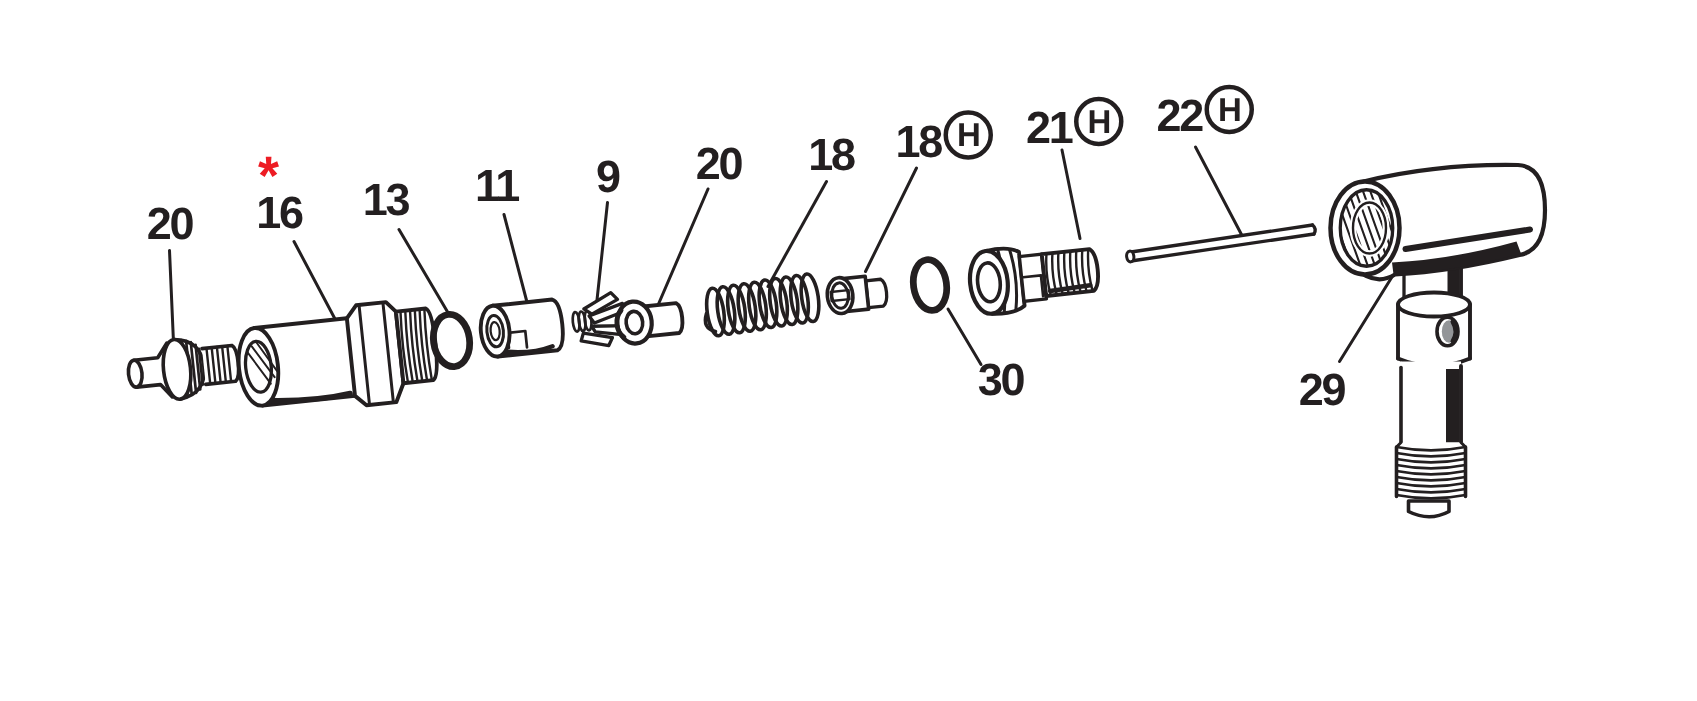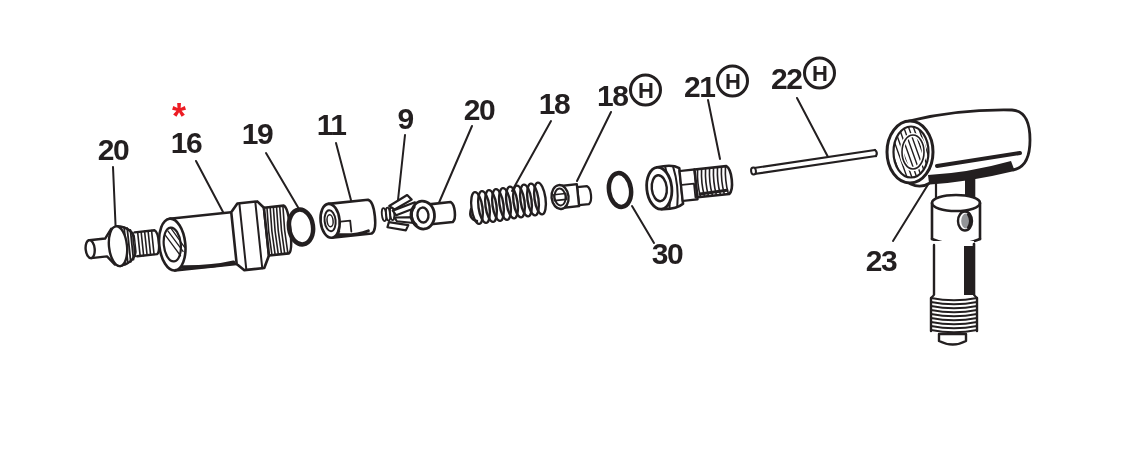--- a/index.html
+++ b/index.html
@@ -209,21 +209,21 @@
 
   <div class="star" style="left:179px;top:117px">*</div>
 
   <div class="callout" style="left:113px;top:150px">
     <span>20</span>
   </div>
   <div class="callout" style="left:186px;top:143px">
     <span>16</span>
   </div>
   <div class="callout" style="left:257px;top:134px">
-    <span>19</span>
+    <span>13</span>
   </div>
   <div class="callout" style="left:331px;top:125px">
     <span>11</span>
   </div>
   <div class="callout" style="left:405px;top:119px">
     <span>9</span>
   </div>
   <div class="callout" style="left:479px;top:110px">
     <span>20</span>
   </div>
@@ -239,16 +239,16 @@
   </div>
   <div class="callout row" style="left:684px;top:86px">
     <span>21</span>
     <span class="badge">H</span>
   </div>
   <div class="callout row" style="left:771px;top:78px">
     <span>22</span>
     <span class="badge">H</span>
   </div>
   <div class="callout" style="left:881px;top:261px">
-    <span>23</span>
+    <span>29</span>
   </div>
 
 </div>
 
 </body></html>

